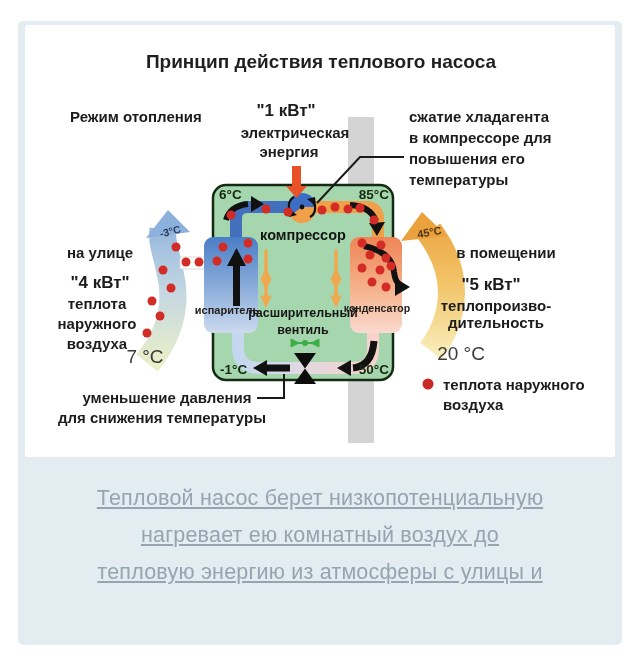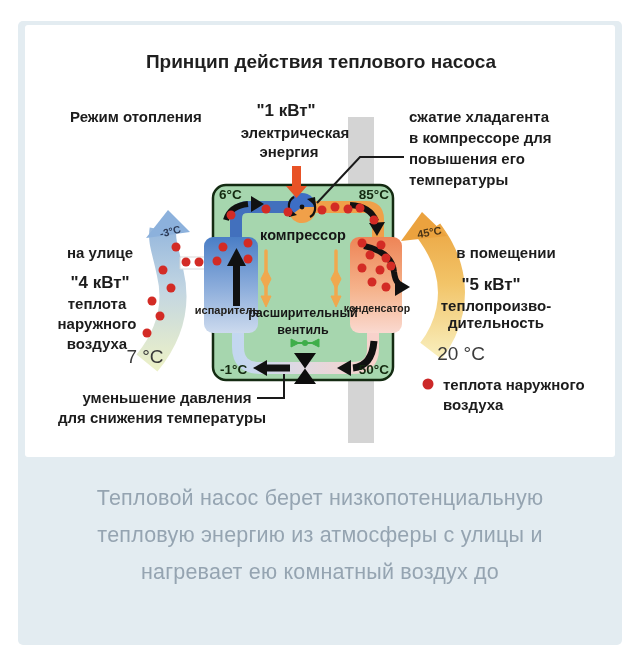--- a/index.html
+++ b/index.html
@@ -23,21 +23,21 @@
   .t-power{font-size:17px;font-weight:bold;fill:#1c1c1c;}
   .t-temp-big{font-size:19px;font-weight:normal;fill:#3a3a3a;}
   .t-corner{font-size:13.5px;font-weight:600;fill:#14290f;}
   .t-comp{font-size:14.5px;font-weight:600;fill:#161616;}
   .t-valve{font-size:12.5px;font-weight:600;fill:#161616;}
   .t-unit-small{font-weight:600;fill:#23201c;}
   .t-arrowtemp{font-weight:600;}
   .caption{
     position:absolute;left:18px;width:604px;top:480px;
     text-align:center;color:#95a4b1;font-size:21.5px;line-height:37px;
-    font-weight:normal;letter-spacing:.2px;
+    font-weight:normal;letter-spacing:.2px;text-decoration:underline;
   }
 </style>
 </head>
 <body>
 
 <div class="panel"></div>
 <div class="card"></div>
 
 <svg class="diagram" width="590" height="432" viewBox="25 25 590 432">
   <defs>
@@ -227,15 +227,15 @@
   <text x="167" y="403" text-anchor="middle" class="t-label">уменьшение давления</text>
   <text x="162" y="423" text-anchor="middle" class="t-label">для снижения температуры</text>
 
   <circle cx="428" cy="384" r="5.5" fill="#cc2828"></circle>
   <text x="443" y="390" class="t-label">теплота наружного</text>
   <text x="443" y="410" class="t-label">воздуха</text>
 </svg>
 
 <div class="caption">
   <div>Тепловой насос берет низкопотенциальную</div>
+  <div>нагревает ею комнатный воздух до</div>
   <div>тепловую энергию из атмосферы с улицы и</div>
-  <div>нагревает ею комнатный воздух до</div>
 </div>
 
 </body></html>

